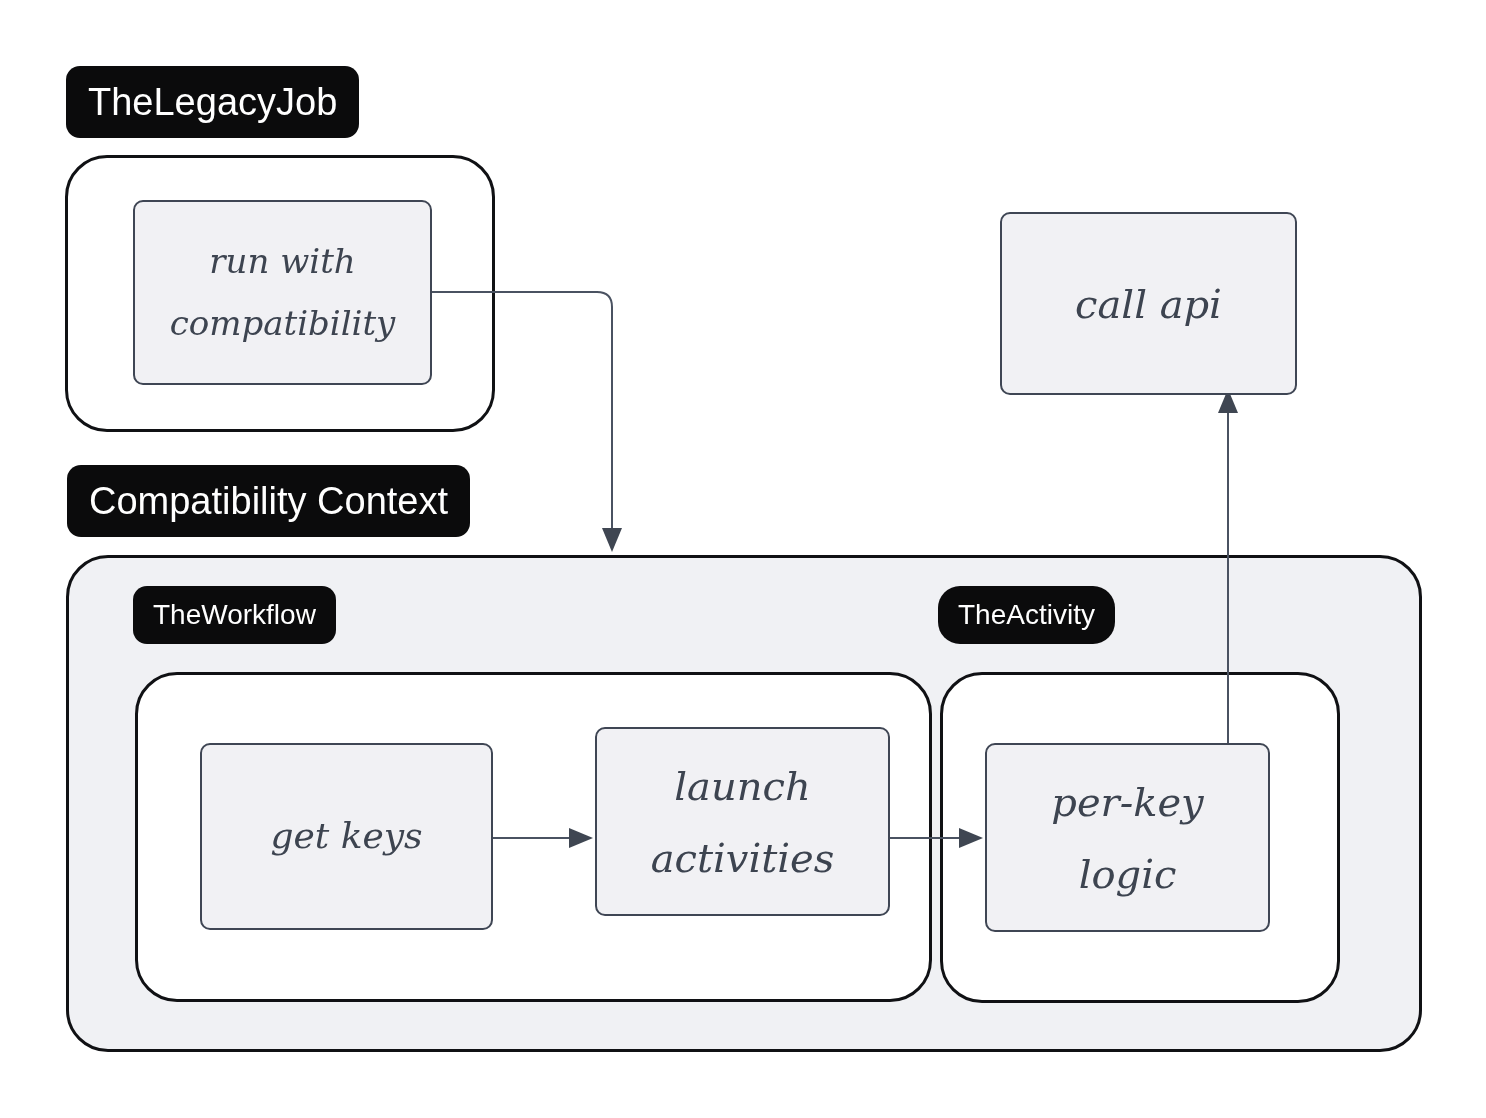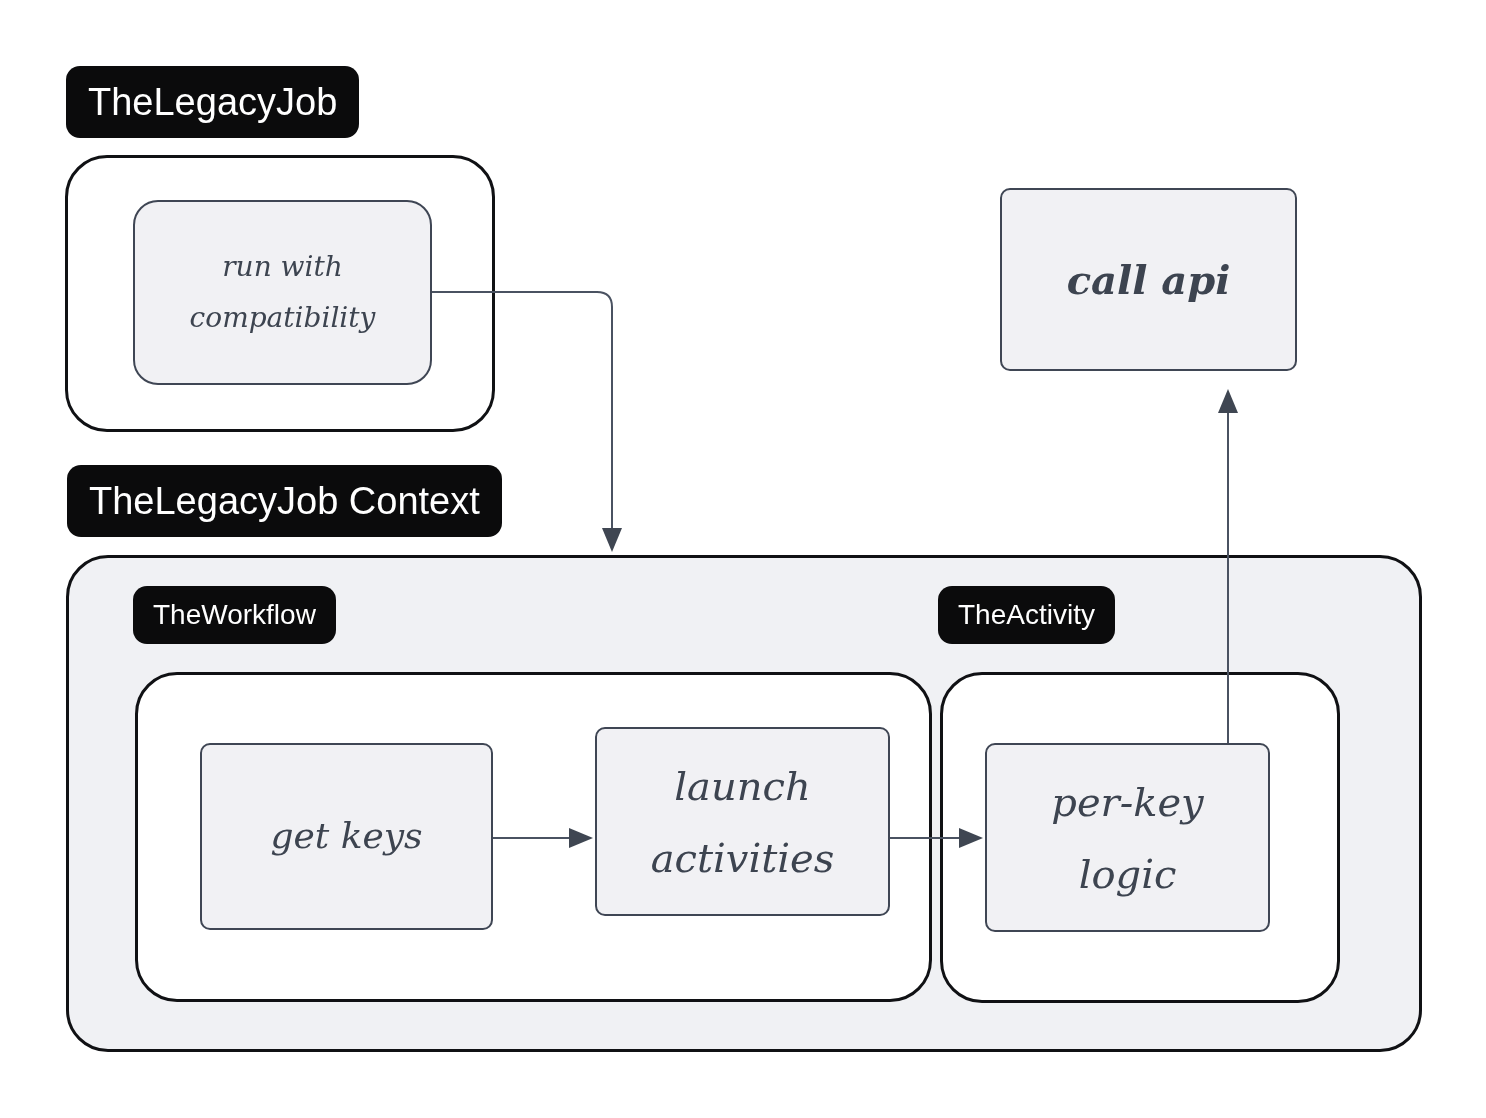--- a/index.html
+++ b/index.html
@@ -71,31 +71,31 @@
 </style>
 </head>
 <body>
 
 <div class="canvas">
 
   <div class="pill" style="left:66px;top:66px;">TheLegacyJob</div>
 
   <div class="container white" style="left:65px;top:155px;width:430px;height:277px;"></div>
 
-  <div class="node" style="left:133px;top:200px;width:299px;height:185px;font-size:28px;border-radius:25px;">run with compatibility</div>
+  <div class="node" style="left:133px;top:200px;width:299px;height:185px;font-size:34px;">run with compatibility</div>
 
-  <div class="node" style="left:1000px;top:188px;width:297px;height:183px;font-weight:bold;">call api</div>
+  <div class="node" style="left:1000px;top:212px;width:297px;height:183px;">call api</div>
 
-  <div class="pill" style="left:67px;top:465px;">TheLegacyJob Context</div>
+  <div class="pill" style="left:67px;top:465px;">Compatibility Context</div>
 
   <div class="container gray" style="left:66px;top:555px;width:1356px;height:497px;"></div>
 
   <div class="pill small" style="left:133px;top:586px;">TheWorkflow</div>
 
-  <div class="pill small" style="left:938px;top:586px;">TheActivity</div>
+  <div class="pill small" style="left:938px;top:586px;border-radius:22px;">TheActivity</div>
 
   <div class="container white inner" style="left:135px;top:672px;width:797px;height:330px;"></div>
 
   <div class="container white inner" style="left:940px;top:672px;width:400px;height:331px;"></div>
 
   <div class="node" style="left:200px;top:743px;width:293px;height:187px;font-size:36px;">get keys</div>
 
   <div class="node" style="left:595px;top:727px;width:295px;height:189px;">launch activities</div>
 
   <div class="node" style="left:985px;top:743px;width:285px;height:189px;">per-key logic</div>

